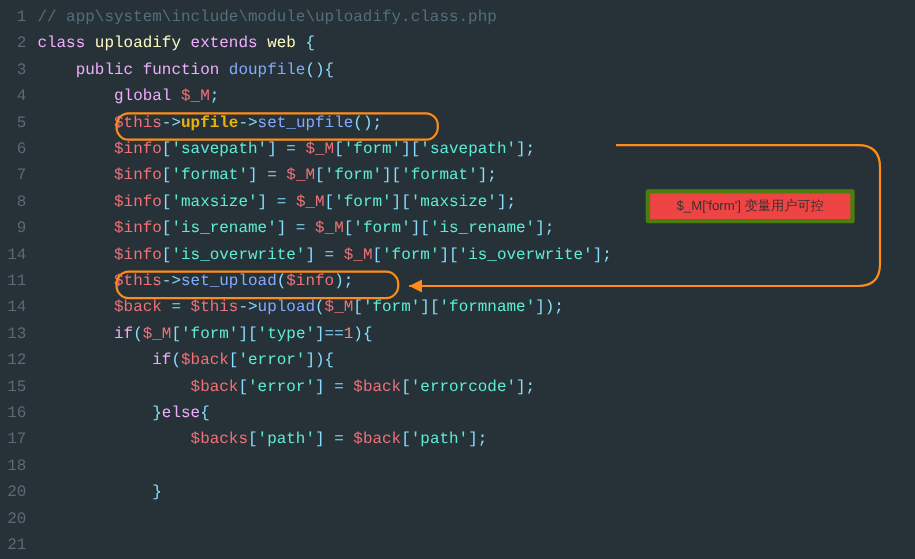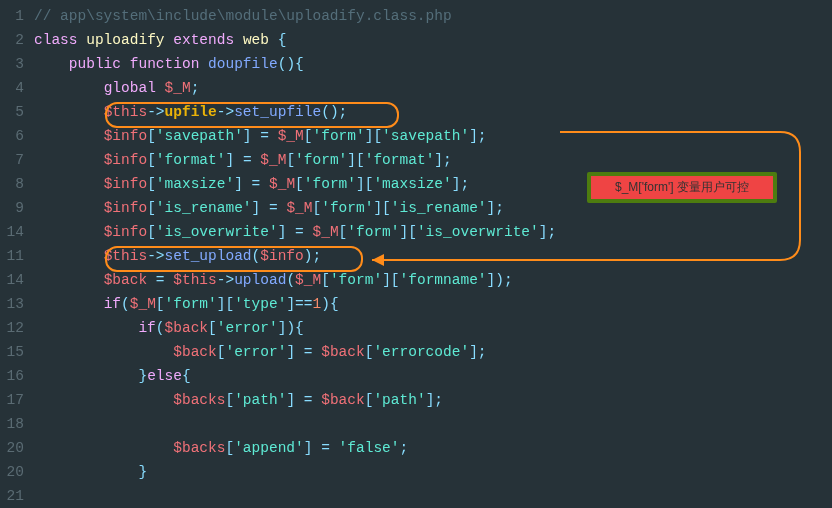--- a/index.html
+++ b/index.html
@@ -112,21 +112,20 @@
       <div class="line"><span class="plain">        </span><span class="var">$info</span><span class="pun">[</span><span class="str">'is_rename'</span><span class="pun">]</span><span class="plain"> </span><span class="op">=</span><span class="plain"> </span><span class="var">$_M</span><span class="pun">[</span><span class="str">'form'</span><span class="pun">]</span><span class="pun">[</span><span class="str">'is_rename'</span><span class="pun">]</span><span class="pun">;</span></div>
       <div class="line"><span class="plain">        </span><span class="var">$info</span><span class="pun">[</span><span class="str">'is_overwrite'</span><span class="pun">]</span><span class="plain"> </span><span class="op">=</span><span class="plain"> </span><span class="var">$_M</span><span class="pun">[</span><span class="str">'form'</span><span class="pun">]</span><span class="pun">[</span><span class="str">'is_overwrite'</span><span class="pun">]</span><span class="pun">;</span></div>
       <div class="line"><span class="plain">        </span><span class="var">$this</span><span class="op">-&gt;</span><span class="fn">set_upload</span><span class="pun">(</span><span class="var">$info</span><span class="pun">);</span></div>
       <div class="line"><span class="plain">        </span><span class="var">$back</span><span class="plain"> </span><span class="op">=</span><span class="plain"> </span><span class="var">$this</span><span class="op">-&gt;</span><span class="fn">upload</span><span class="pun">(</span><span class="var">$_M</span><span class="pun">[</span><span class="str">'form'</span><span class="pun">]</span><span class="pun">[</span><span class="str">'formname'</span><span class="pun">]</span><span class="pun">);</span></div>
       <div class="line"><span class="plain">        </span><span class="kw">if</span><span class="pun">(</span><span class="var">$_M</span><span class="pun">[</span><span class="str">'form'</span><span class="pun">]</span><span class="pun">[</span><span class="str">'type'</span><span class="pun">]</span><span class="op">==</span><span class="num">1</span><span class="pun">)</span><span class="pun">{</span></div>
       <div class="line"><span class="plain">            </span><span class="kw">if</span><span class="pun">(</span><span class="var">$back</span><span class="pun">[</span><span class="str">'error'</span><span class="pun">]</span><span class="pun">)</span><span class="pun">{</span></div>
       <div class="line"><span class="plain">                </span><span class="var">$back</span><span class="pun">[</span><span class="str">'error'</span><span class="pun">]</span><span class="plain"> </span><span class="op">=</span><span class="plain"> </span><span class="var">$back</span><span class="pun">[</span><span class="str">'errorcode'</span><span class="pun">]</span><span class="pun">;</span></div>
       <div class="line"><span class="plain">            </span><span class="pun">}</span><span class="kw">else</span><span class="pun">{</span></div>
       <div class="line"><span class="plain">                </span><span class="var">$backs</span><span class="pun">[</span><span class="str">'path'</span><span class="pun">]</span><span class="plain"> </span><span class="op">=</span><span class="plain"> </span><span class="var">$back</span><span class="pun">[</span><span class="str">'path'</span><span class="pun">]</span><span class="pun">;</span></div>
       <div class="line"></div>
-      <div class="line"><span class="plain">                </span><span class="var">$backs</span><span class="pun">[</span><span class="str">'append'</span><span class="pun">]</span><span class="plain"> </span><span class="op">=</span><span class="plain"> </span><span class="str">'false'</span><span class="pun">;</span></div>
       <div class="line"><span class="plain">            </span><span class="pun">}</span></div>
     </div>
 </div>
 
 <div class="box1" style="left:105px; top:102px; width:290px; height:22px;"></div>
 <div class="box1" style="left:105px; top:246px; width:254px; height:22px;"></div>
 
 <div class="annot" style="left:587px; top:172px;">
   <span>$_M['form'] 变量用户可控</span>
 </div>

